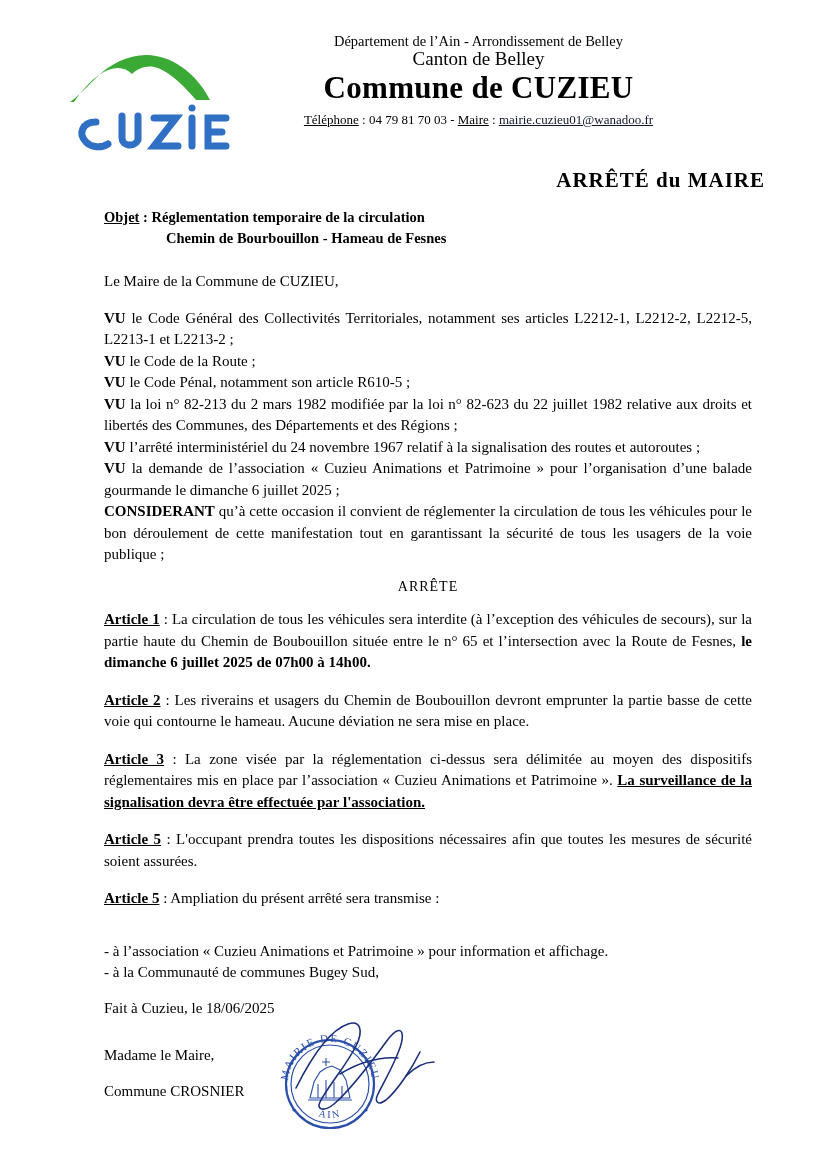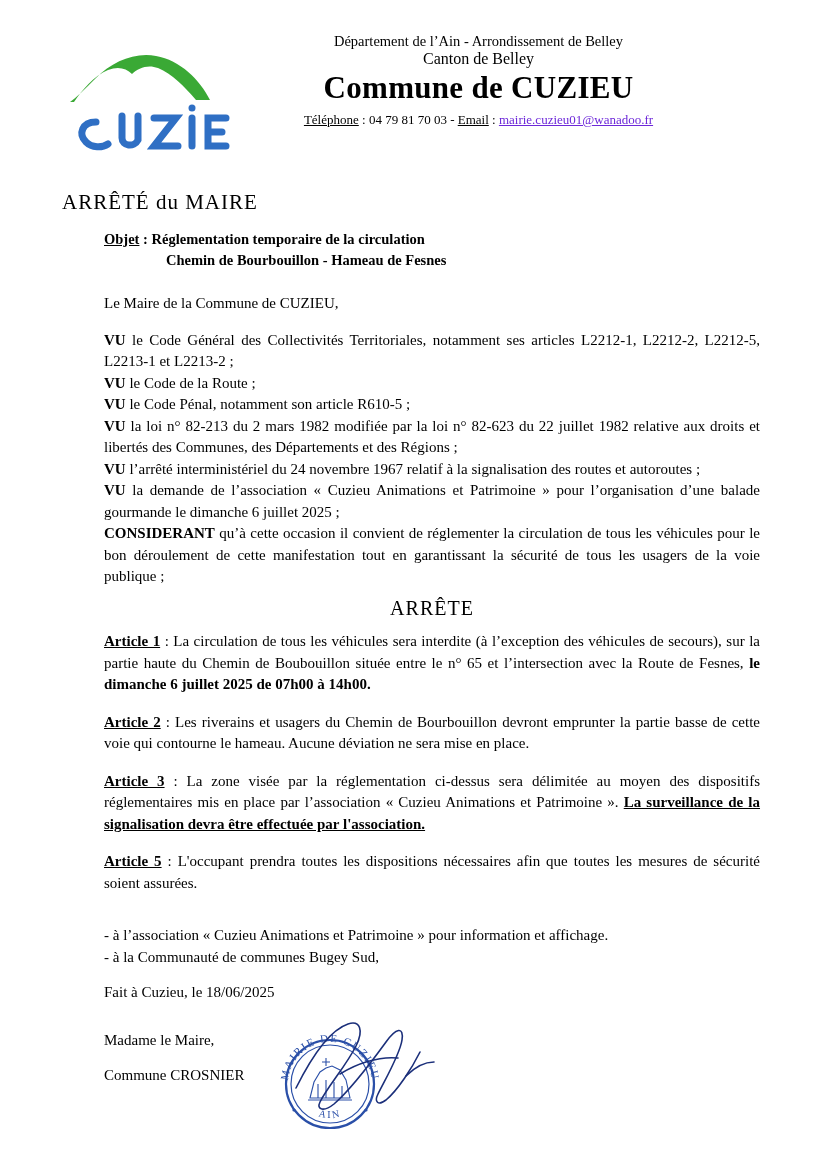--- a/index.html
+++ b/index.html
@@ -40,76 +40,75 @@
   .header-text {
     text-align: center;
     padding-left: 130px;
     padding-top: 6px;
   }
   .dept-line {
     font-size: 14.5px;
     line-height: 18px;
   }
   .canton-line {
-    font-size: 16px;
+    font-size: 19px;
     line-height: 18px;
   }
   .commune-line {
     font-size: 31px;
     font-weight: bold;
     line-height: 34px;
     margin-top: 3px;
     letter-spacing: 0.3px;
   }
   .contact-line {
     font-size: 13px;
     line-height: 18px;
     margin-top: 6px;
   }
   .contact-line .u { text-decoration: underline; }
   .mail-link {
-    color: #6d28d9;
+    color: #0f172a;
     text-decoration: underline;
   }
 
   
   .doc-title {
-    text-align: left;
+    text-align: right;
     font-size: 21px;
-    font-weight: normal;
+    font-weight: bold;
     letter-spacing: 1px;
-    margin-top: 22px;
     margin-bottom: 14px;
   }
 
   
   .objet {
     font-size: 14.5px;
     font-weight: bold;
     line-height: 21px;
     margin-left: 42px;
   }
   .objet .lbl { text-decoration: underline; }
   .objet .l2 { display:block; margin-left: 62px; }
 
   
   .body-block {
     font-size: 15px;
     line-height: 21.5px;
     text-align: justify;
     margin-top: 22px;
     margin-left: 42px;
-    margin-right: 5px;
+    margin-right: 13px;
   }
   .p { margin: 0 0 0 0; }
   .spacer { height: 15px; }
   .vu { font-weight: bold; }
   .arrete-word {
     text-align: center;
-    font-size: 20px;
+    font-size: 14px;
     letter-spacing: 1px;
     margin-top: 10px;
     margin-bottom: 12px;
   }
   .art-label {
     font-weight: bold;
     text-decoration: underline;
   }
   .b { font-weight: bold; }
   .bu { font-weight: bold; text-decoration: underline; }
@@ -158,21 +157,21 @@
         </g>
         <circle cx="132" cy="58" r="3.5" fill="#2f6fc4"></circle>
       </svg>
     </div>
 
     <div class="header-text">
       <div class="dept-line">Département de l’Ain - Arrondissement de Belley</div>
       <div class="canton-line">Canton de Belley</div>
       <div class="commune-line">Commune de CUZIEU</div>
       <div class="contact-line">
-        <span class="u">Téléphone</span><span> : 04 79 81 70 03 - </span><span class="u">Email</span><span> : </span><span class="mail-link">mairie.cuzieu01@wanadoo.fr</span>
+        <span class="u">Téléphone</span><span> : 04 79 81 70 03 - </span><span class="u">Maire</span><span> : </span><span class="mail-link">mairie.cuzieu01@wanadoo.fr</span>
       </div>
     </div>
   </div>
 
   <div class="doc-title">ARRÊTÉ  du  MAIRE</div>
 
   <div class="objet">
     <span class="lbl">Objet</span><span> : Réglementation temporaire de la circulation</span>
     <span class="l2">Chemin de Bourbouillon - Hameau de Fesnes</span>
   </div>
@@ -204,31 +203,34 @@
       <span class="vu">CONSIDERANT</span><span> qu’à cette occasion il convient de réglementer la circulation de tous les véhicules pour le bon déroulement de cette manifestation tout en garantissant la sécurité de tous les usagers de la voie publique ;</span>
     </div>
 
     <div class="arrete-word">ARRÊTE</div>
 
     <div class="article">
       <span class="art-label">Article 1</span><span> : La circulation de tous les véhicules sera interdite (à l’exception des véhicules de secours), sur la partie haute du Chemin de Boubouillon située entre le n° 65 et l’intersection avec la Route de Fesnes, </span><span class="b">le dimanche 6 juillet 2025 de 07h00 à 14h00.</span>
     </div>
 
     <div class="article">
-      <span class="art-label">Article 2</span><span> : Les riverains et usagers du Chemin de Bourbouillon devront emprunter la partie basse de cette voie qui contourne le hameau. Aucune déviation ne sera mise en place.</span>
+      <span class="art-label">Article 2</span><span> : Les riverains et usagers du Chemin de Boubouillon devront emprunter la partie basse de cette voie qui contourne le hameau. Aucune déviation ne sera mise en place.</span>
     </div>
 
     <div class="article">
       <span class="art-label">Article 3</span><span> : La zone visée par la réglementation ci-dessus sera délimitée au moyen des dispositifs réglementaires mis en place par l’association « Cuzieu Animations et Patrimoine ». </span><span class="bu">La surveillance de la signalisation devra être effectuée par l'association.</span>
     </div>
 
     <div class="article">
       <span class="art-label">Article 5</span><span> : L'occupant prendra toutes les dispositions nécessaires afin que toutes les mesures de sécurité soient assurées.</span>
     </div>
 
+    <div class="article">
+      <span class="art-label">Article 5</span><span> : Ampliation du présent arrêté sera transmise :</span>
+    </div>
 
     <div class="spacer"></div>
     <div class="list-line">- à l’association « Cuzieu Animations et Patrimoine » pour information et affichage.</div>
     <div class="list-line">- à la Communauté de communes Bugey Sud,</div>
 
     <div class="closing">Fait à Cuzieu, le 18/06/2025</div>
     <div class="sign-name">Madame le Maire,</div>
     <div style="height:14px"></div>
     <div>Commune CROSNIER</div>
   </div>

